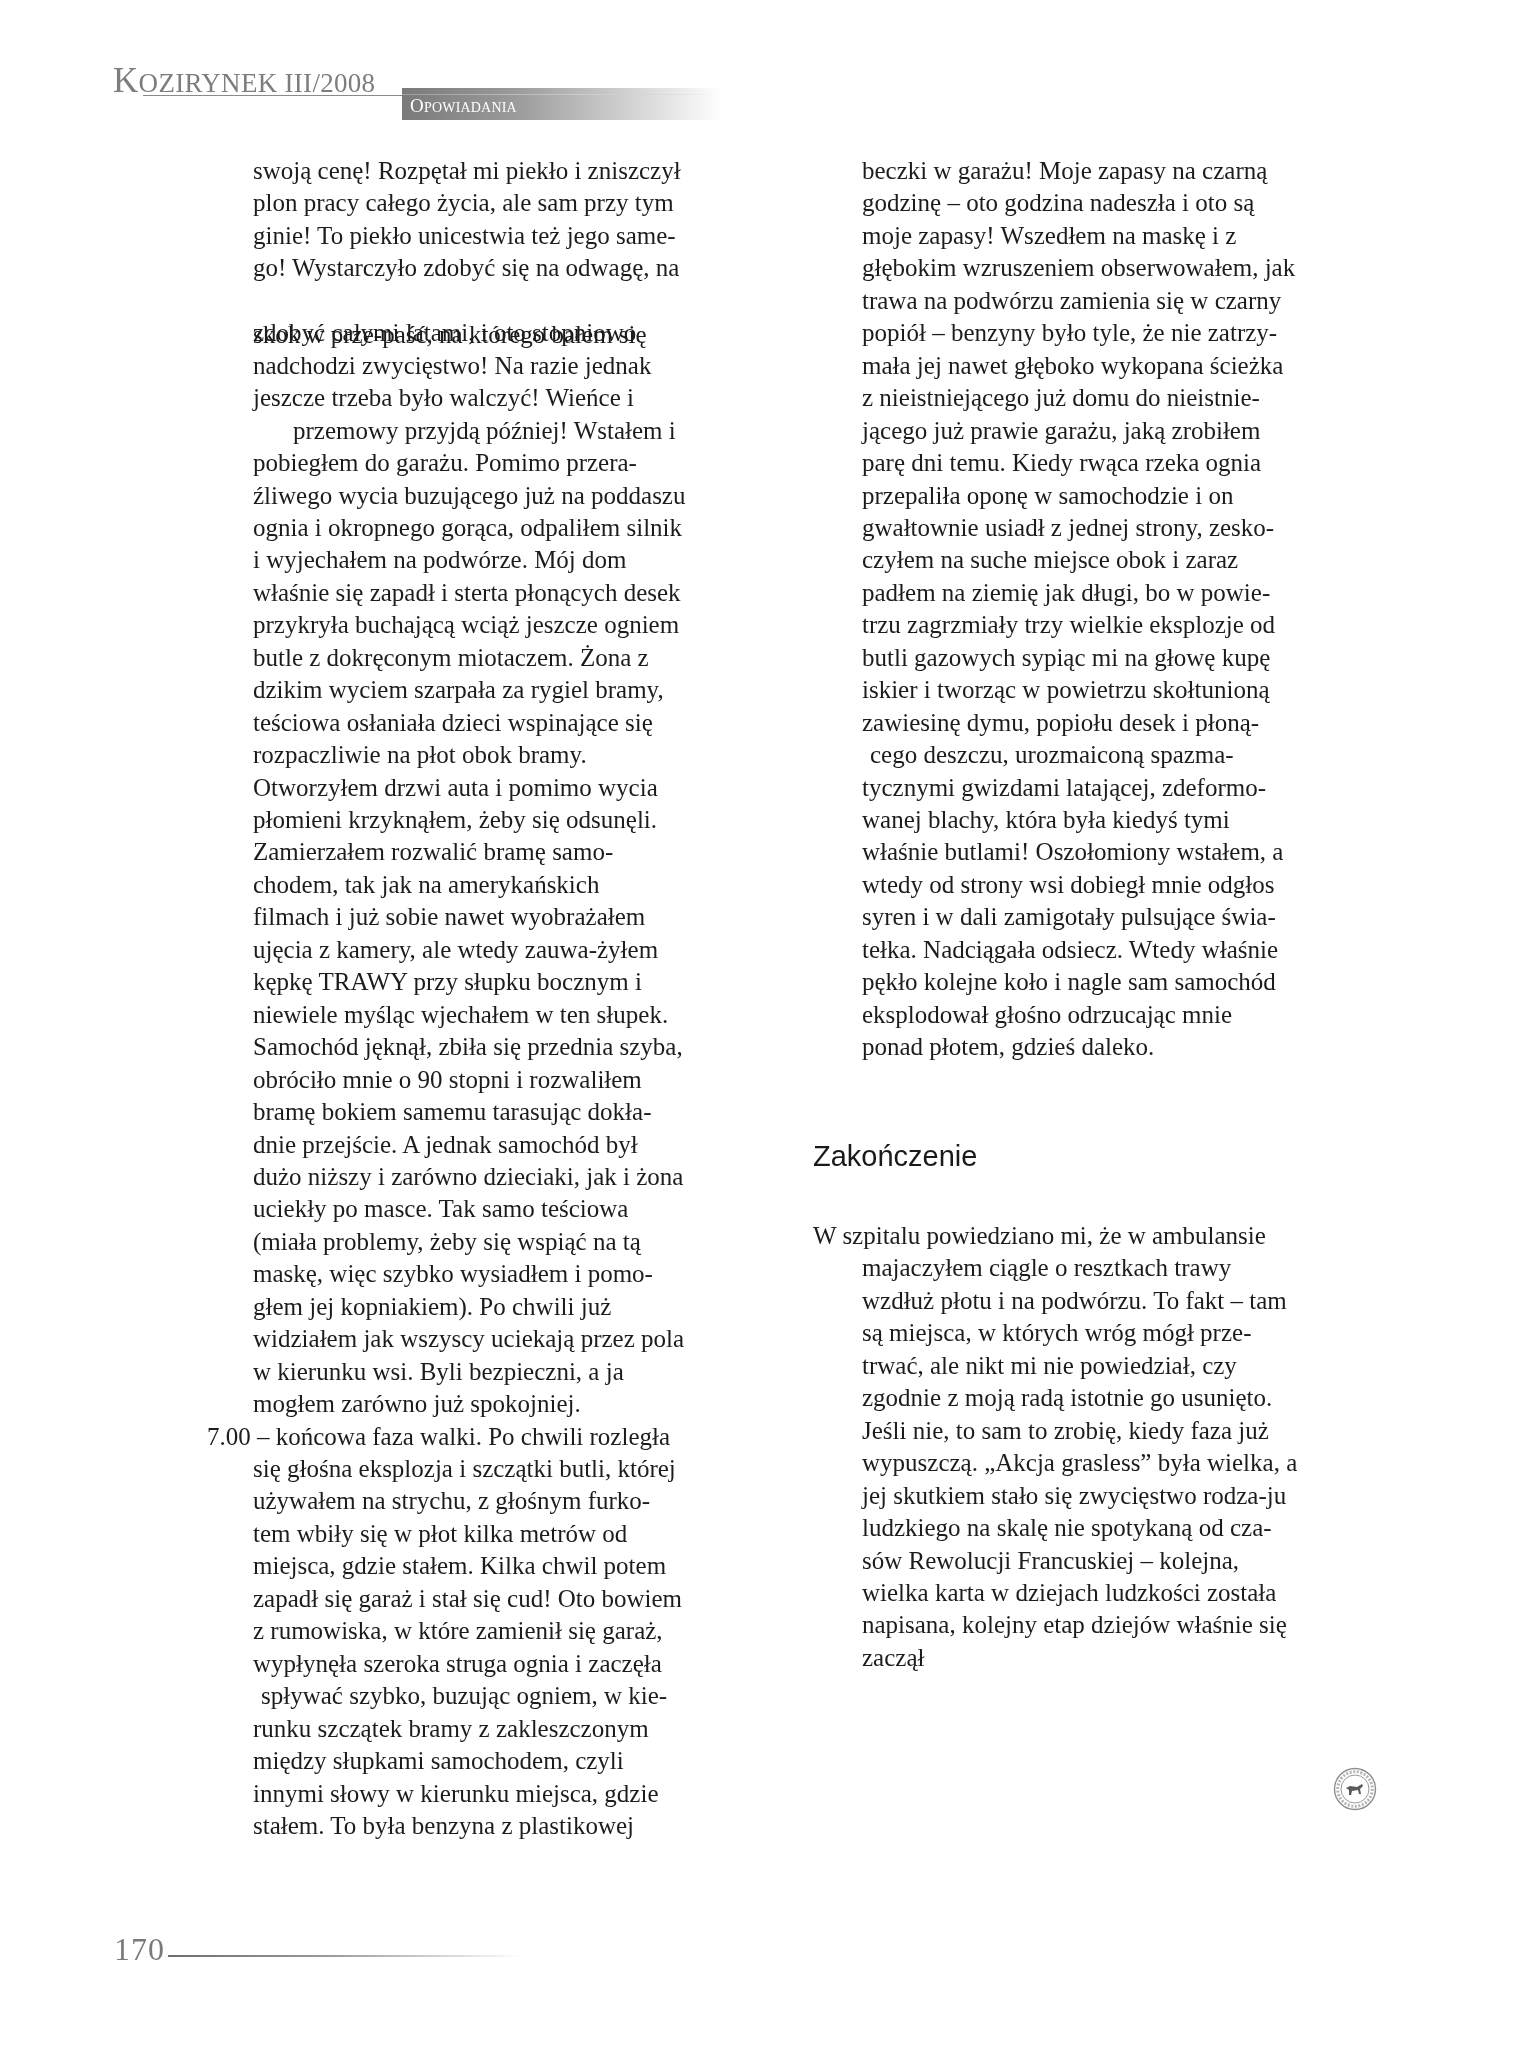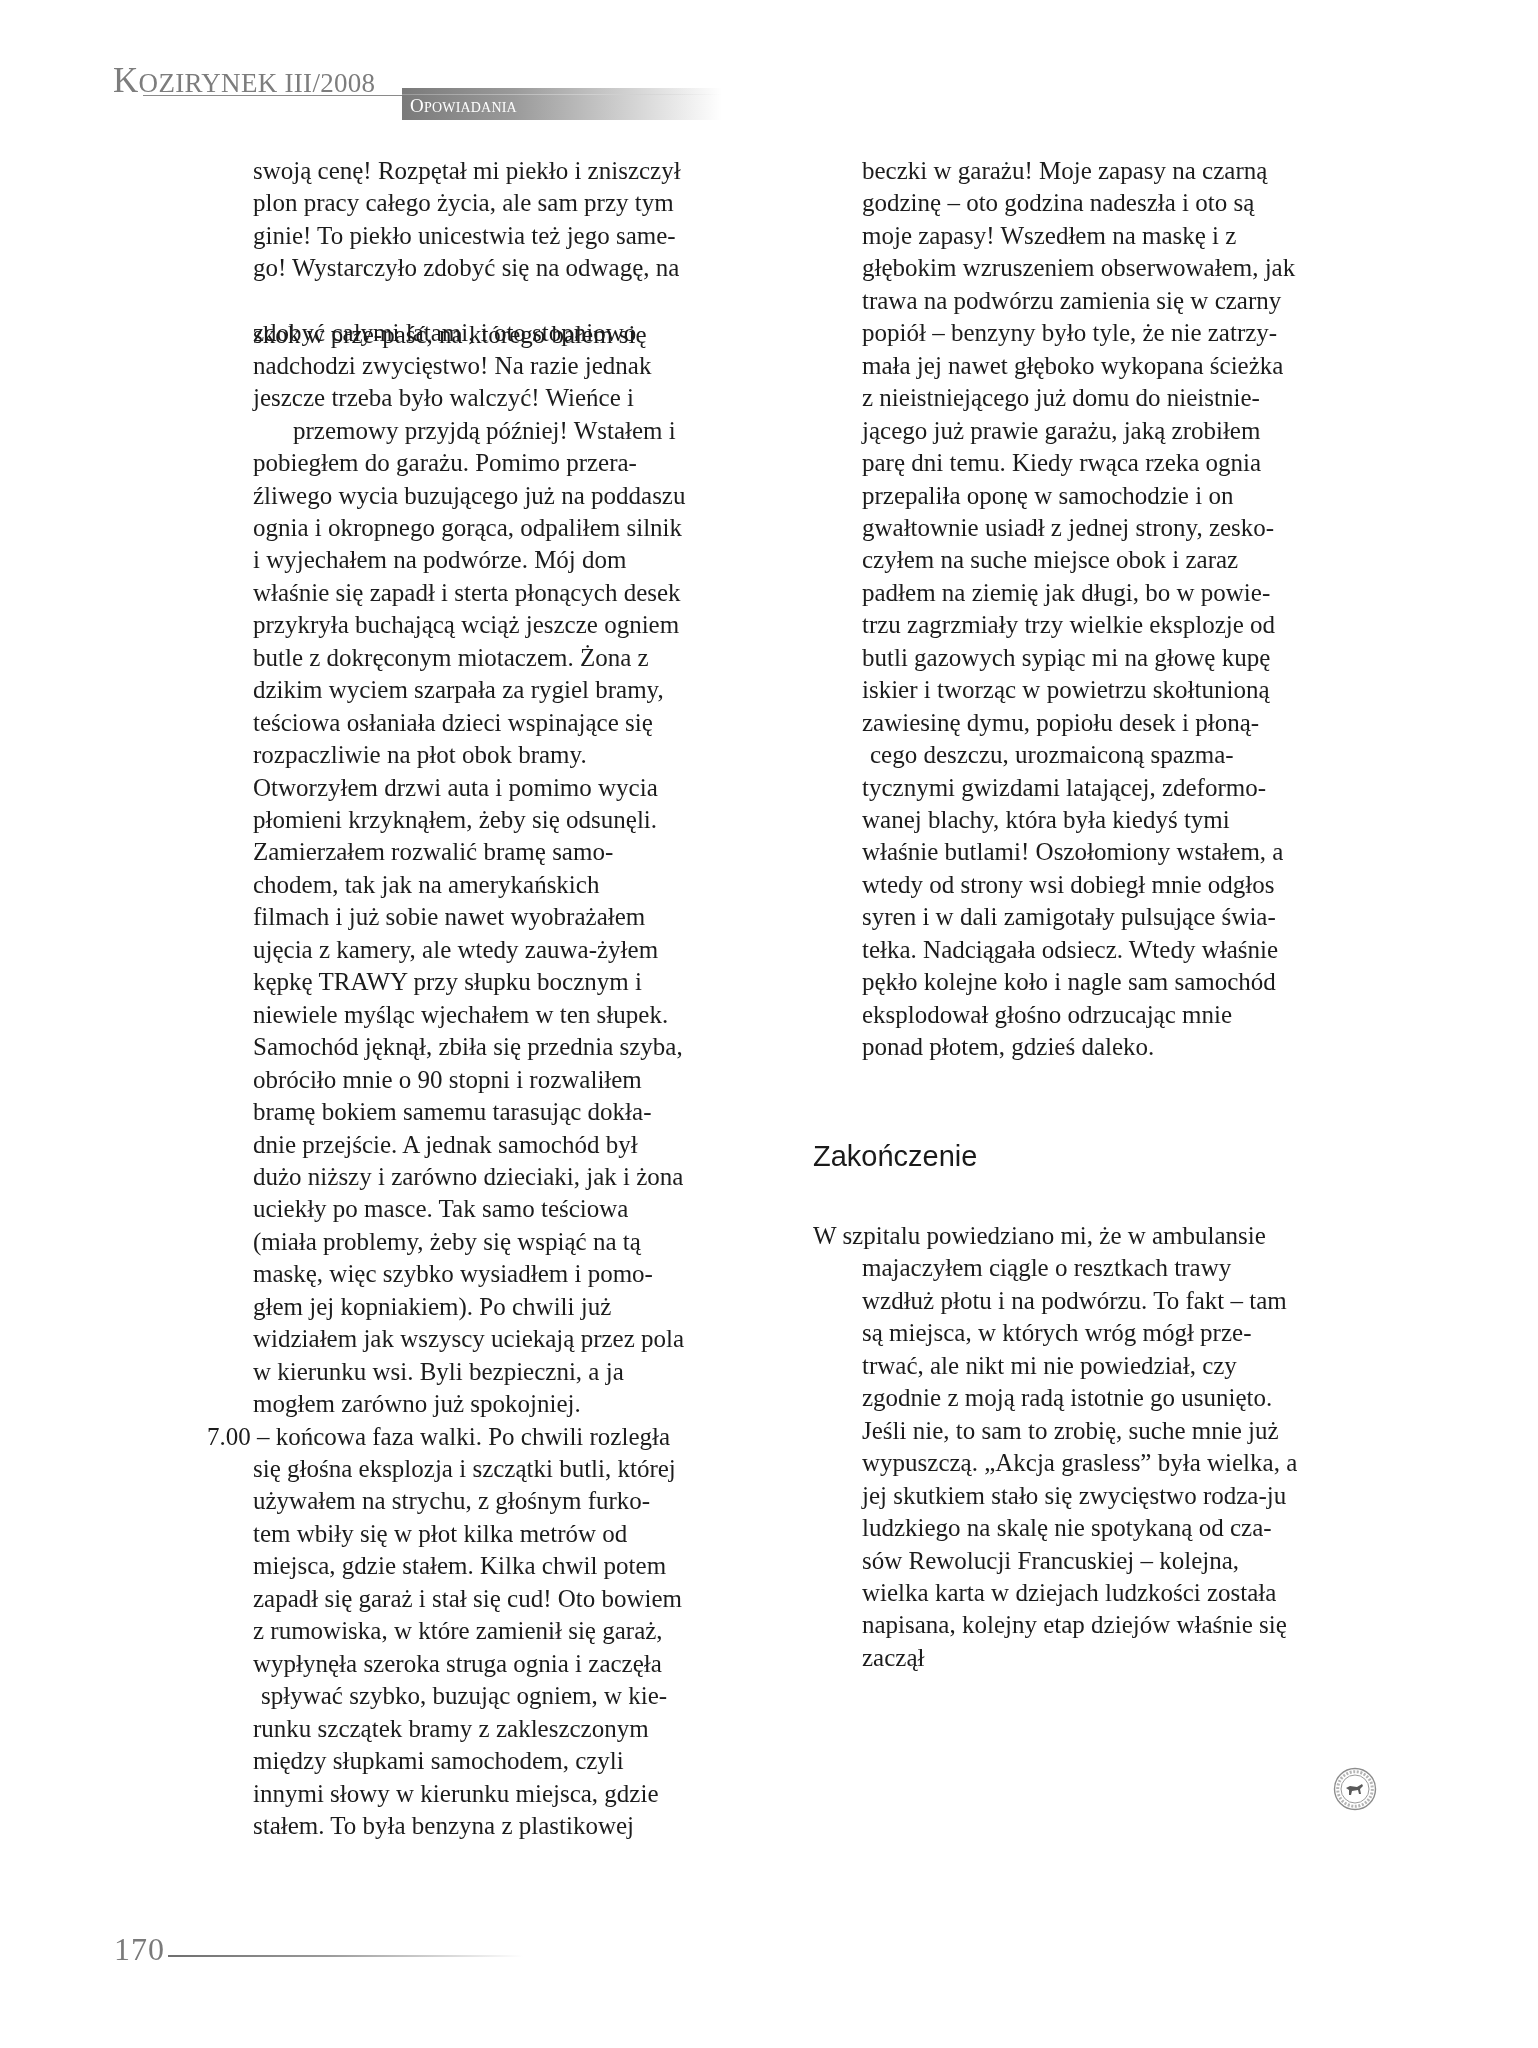--- a/index.html
+++ b/index.html
@@ -156,21 +156,21 @@
       <div class="line" style="left: 862px; top: 1031.15px;">ponad płotem, gdzieś daleko.</div>
     </div>
   <div class="heading" style="left:813px; top:1138px;">Zakończenie</div>
   <div class="col" id="closing-col">
       <div class="line" style="left: 813px; top: 1220px;">W szpitalu powiedziano mi, że w ambulansie</div>
       <div class="line" style="left: 862px; top: 1252.45px;">majaczyłem ciągle o resztkach trawy</div>
       <div class="line" style="left: 862px; top: 1284.9px;">wzdłuż płotu i na podwórzu. To fakt – tam</div>
       <div class="line" style="left: 862px; top: 1317.35px;">są miejsca, w których wróg mógł prze-</div>
       <div class="line" style="left: 862px; top: 1349.8px;">trwać, ale nikt mi nie powiedział, czy</div>
       <div class="line" style="left: 862px; top: 1382.25px;">zgodnie z moją radą istotnie go usunięto.</div>
-      <div class="line" style="left: 862px; top: 1414.7px;">Jeśli nie, to sam to zrobię, suche mnie już</div>
+      <div class="line" style="left: 862px; top: 1414.7px;">Jeśli nie, to sam to zrobię, kiedy faza już</div>
       <div class="line" style="left: 862px; top: 1447.15px;">wypuszczą. „Akcja grasless” była wielka, a</div>
       <div class="line" style="left: 862px; top: 1479.6px;">jej skutkiem stało się zwycięstwo rodza-ju</div>
       <div class="line" style="left: 862px; top: 1512.05px;">ludzkiego na skalę nie spotykaną od cza-</div>
       <div class="line" style="left: 862px; top: 1544.5px;">sów Rewolucji Francuskiej – kolejna,</div>
       <div class="line" style="left: 862px; top: 1576.95px;">wielka karta w dziejach ludzkości została</div>
       <div class="line" style="left: 862px; top: 1609.4px;">napisana, kolejny etap dziejów właśnie się</div>
       <div class="line" style="left: 862px; top: 1641.85px;">zaczął</div>
     </div>
 
   <svg class="stamp" viewBox="0 0 44 44">

